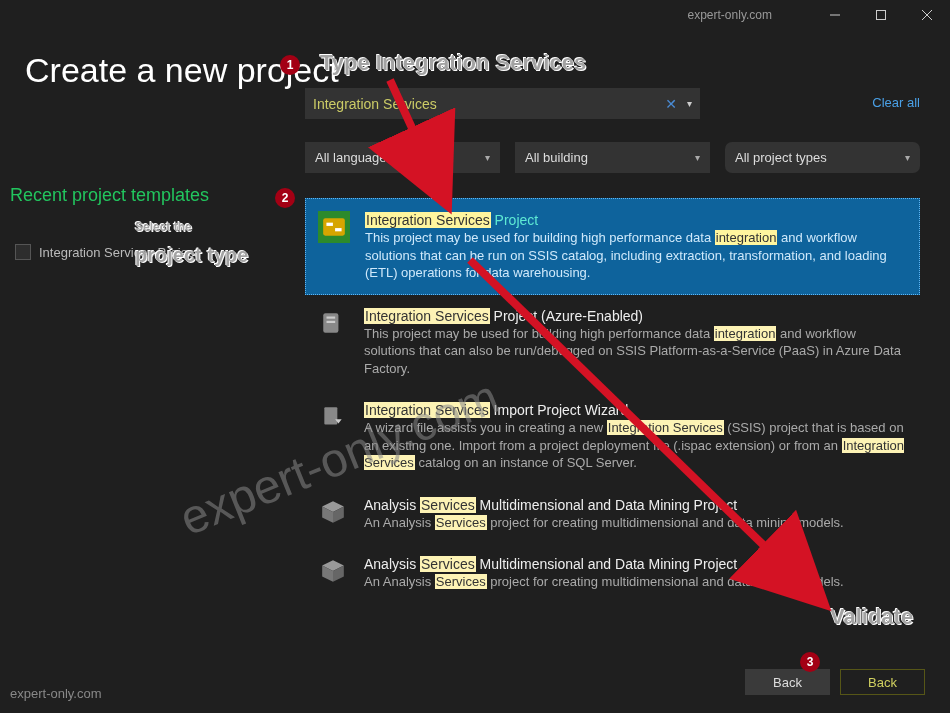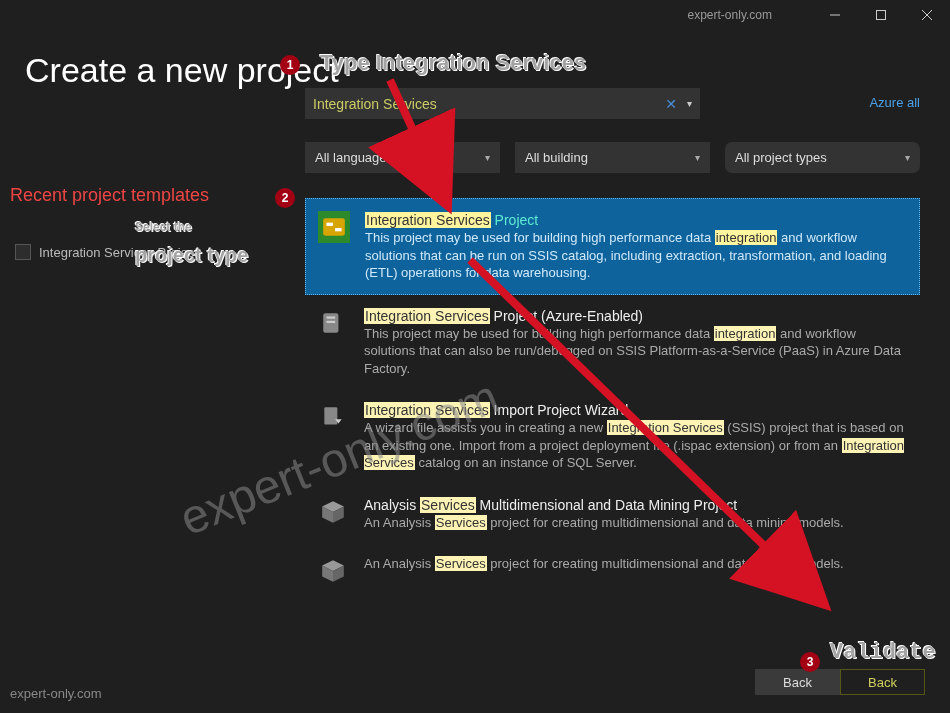--- a/index.html
+++ b/index.html
@@ -36,21 +36,21 @@
     left:25px; top:50px;
     font-size:34px;
     font-weight:400;
     color:#fff;
     line-height:1.2;
   }
   .recent-header {
     position:absolute;
     left:10px; top:185px;
     font-size:18px;
-    color:#ef4444;
+    color:#22c55e;
   }
   .recent-item {
     position:absolute;
     left:15px; top:244px;
     display:flex; align-items:center;
     color:#bbb;
     font-size:13px;
   }
   .recent-item .ricon {
     width:16px;height:16px;margin-right:8px;
@@ -130,21 +130,21 @@
     line-height:1.35;
   }
   .tpl.selected .tpl-desc { color:#cfe9fb; }
   .tpl:not(.selected) .tpl-desc { color:#aaaaaa; }
   .hl { background:#fdf3b5; color:#333; padding:0 1px;}
   .tpl.selected .hl { background:#fff59e; color:#333; }
   
   .btnbar {
     position:absolute;
     right:25px; bottom:18px;
-    display:flex; 
+    display:flex; gap:10px;
   }
   .btn {
     width:85px; height:26px;
     display:flex;align-items:center;justify-content:center;
     font-size:13px;
   }
   .btn-back { background:#3a3a3a; color:#ddd; }
   .btn-next { background:#1f1f1f; border:1px solid #565617; color:#d0d060; }
   
   .annot-badge {
@@ -217,21 +217,21 @@
   <span class="ricon"></span>
   <span>Integration Services Project</span>
 </div>
 
 <div class="searchbox">
   <input type="text" value="Integration Services" style="">
   <span class="clear-x">✕</span>
   <span class="chev">▾</span>
 </div>
 
-<div class="clearall">Azure all</div>
+<div class="clearall">Clear all</div>
 
 <div class="filters">
   <div class="dropdown dd-lang">
     <span>All languages</span>
     <span class="chev">▾</span>
   </div>
   <div class="dropdown dd-plat">
     <span>All building</span>
     <span class="chev">▾</span>
   </div>
@@ -316,41 +316,44 @@
 
   <div class="tpl">
     <div class="tpl-icon">
       <svg width="26" height="26" viewBox="0 0 24 24">
           <path d="M12 2 L22 7 L12 12 L2 7 Z" fill="#999"></path>
           <path d="M2 7 L12 12 L12 22 L2 17 Z" fill="#777"></path>
           <path d="M22 7 L12 12 L12 22 L22 17 Z" fill="#666"></path>
         </svg>
     </div>
     <div class="tpl-body">
+      <div>
+        <span class="tpl-title">Analysis </span><span class="tpl-title hl">Services</span><span class="tpl-title"> Multidimensional and Data Mining Project</span>
+      </div>
       <div class="tpl-desc">
         <span>An Analysis </span><span class="hl">Services</span><span> project for creating multidimensional and data mining models.</span>
       </div>
     </div>
   </div>
 </div>
 
 <div class="btnbar">
   <div class="btn btn-back">Back</div>
   <div class="btn btn-next">Back</div>
 </div>
 
 <div class="annot-badge" style="left:280px;top:55px;">1</div>
 <div class="annot-label" style="left:320px;top:50px;">Type Integration Services</div>
 
 <div class="annot-badge" style="left:275px;top:188px;">2</div>
 <div class="annot-label" style="left:135px;top:220px;font-size:12px;">Select the</div>
 <div class="annot-label" style="left:135px;top:244px;font-size:20px;text-align:center;">project type</div>
 
 <div class="annot-badge" style="left:800px;top:652px;">3</div>
-<div class="annot-label" style="left:830px;top:640px;font-family:Liberation Mono, monospace;">Validate</div>
+<div class="annot-label" style="left:830px;top:604px;">Validate</div>
 
 <svg class="arrows">
   <defs>
     <marker id="ah" markerWidth="14" markerHeight="14" refX="10" refY="6" orient="auto">
       <path d="M0,0 L12,6 L0,12 Z" fill="#d41224"></path>
     </marker>
   </defs>
   <line x1="390" y1="80" x2="445" y2="200" stroke="#d41224" stroke-width="8" marker-end="url(#ah)"></line>
   <line x1="470" y1="260" x2="820" y2="600" stroke="#d41224" stroke-width="8" marker-end="url(#ah)"></line>
 </svg>

